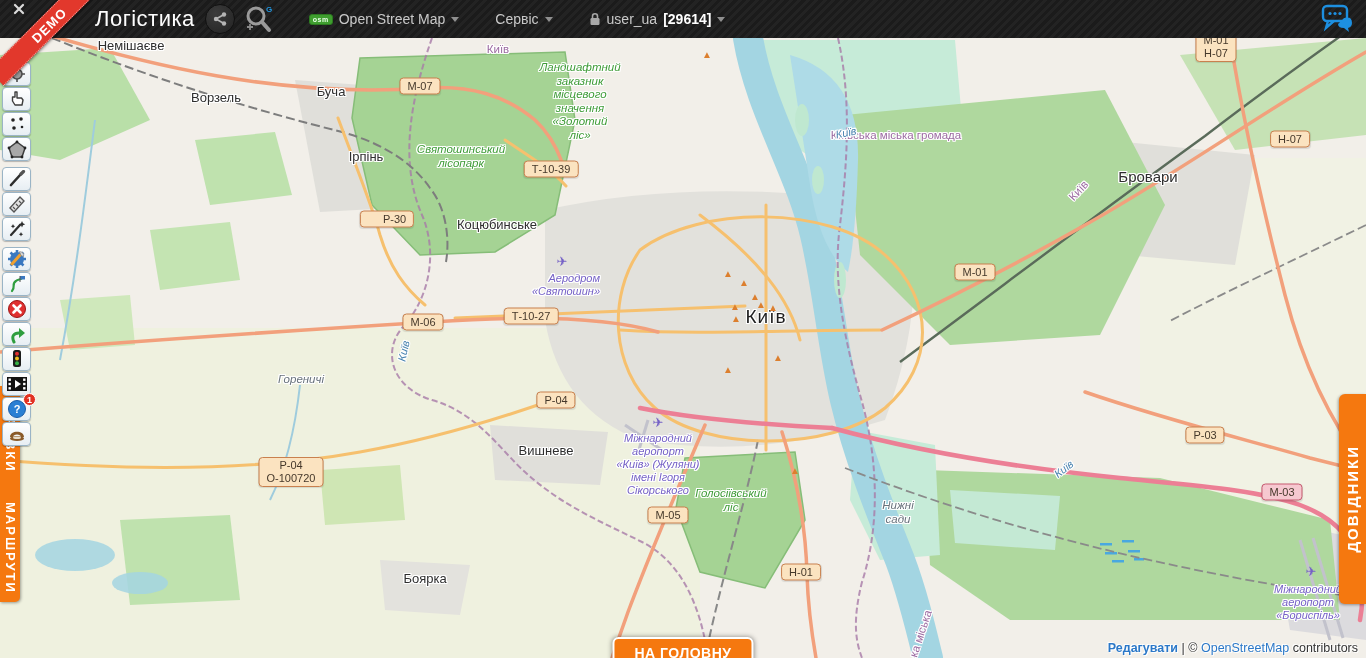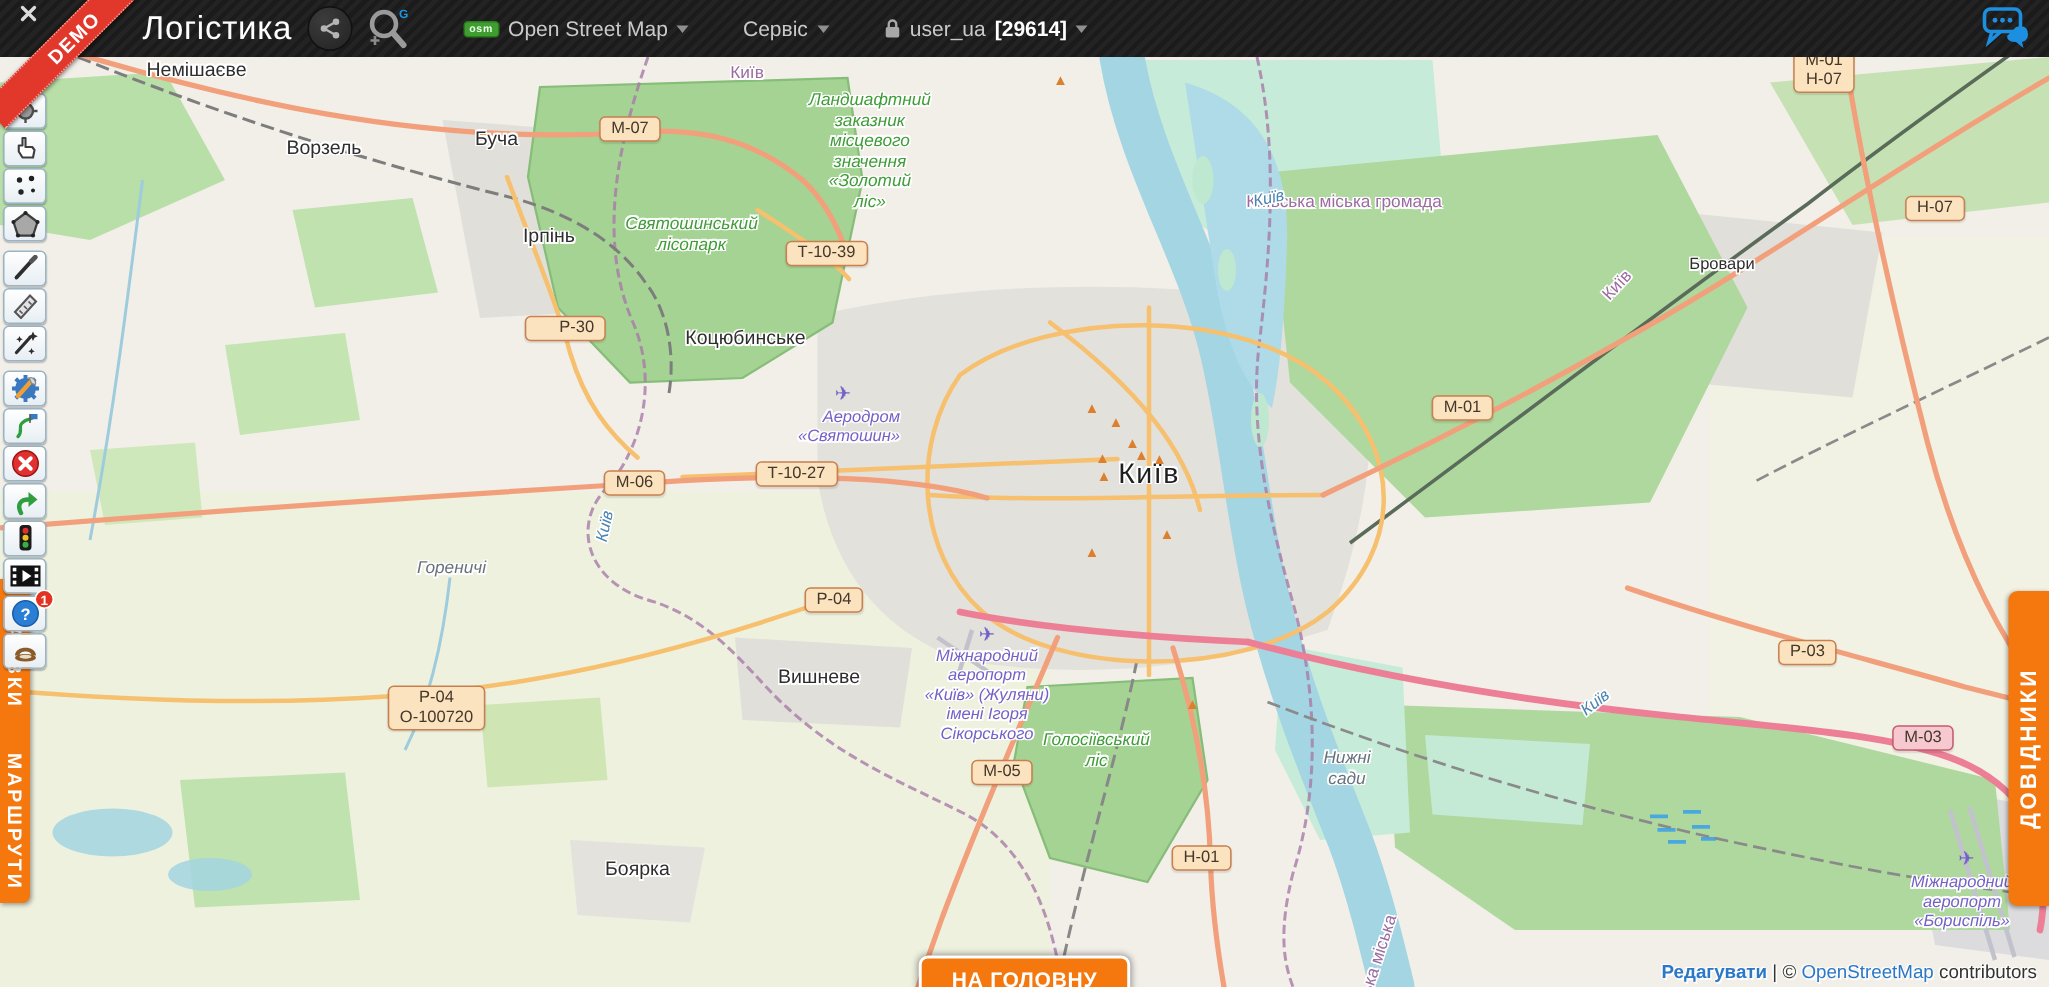--- a/index.html
+++ b/index.html
@@ -55,21 +55,21 @@
   .right-ribbon .tab { writing-mode:vertical-rl; transform:rotate(180deg); color:#fff;
     font-weight:bold; font-size:15px; letter-spacing:2px; }
 
   
   #map-canvas { position:absolute; top:38px; left:0; width:1366px; height:620px; z-index:1; }
   #label-layer { position:absolute; inset:0; z-index:10; pointer-events:none; }
   .map-label { position:absolute; transform:translate(-50%,-50%); text-align:center; white-space:nowrap; line-height:1.18;
     text-shadow:1px 0 0 #fff,-1px 0 0 #fff,0 1px 0 #fff,0 -1px 0 #fff,1px 1px 0 #fff,-1px -1px 0 #fff,1px -1px 0 #fff,-1px 1px 0 #fff; }
   .map-label span { display:block; }
   .city { color:#2e2e2e; font-size:13px; }
-  .city-md { font-size:11px; }
+  .city-md { font-size:15px; }
   .city-large { color:#1f1f1f; font-size:19px; letter-spacing:1px; }
   .suburb { color:#68727c; font-style:italic; font-size:11.5px; }
   .forest { color:#3f9c38; font-style:italic; font-size:11.5px; }
   .admin { color:#9c6ba2; font-size:11.5px; }
   .water { color:#4a84b0; font-style:italic; font-size:11px; }
   .airport { color:#7561c6; font-style:italic; font-size:11px; }
   .plane { color:#7561c6; font-size:13px; text-shadow:none; }
   .road-badge { position:absolute; transform:translate(-50%,-50%); background:#fbe3c0; border:1.5px solid #c9804e;
     border-radius:4px; padding:1px 7px; color:#45382a; font-size:11px; line-height:13px; text-align:center;
     box-shadow:0 1px 1px rgba(0,0,0,.1); white-space:nowrap; }
@@ -279,21 +279,21 @@
         <span>Міжнародний</span>
         <span>аеропорт</span>
         <span>«Бориспіль»</span>
       </div>
       <div class="road-badge" style="left: 420px; top: 86px;">
         <span>М-07</span>
       </div>
       <div class="road-badge" style="left: 551px; top: 169px;">
         <span>Т-10-39</span>
       </div>
-      <div class="road-badge" style="left: 377px; top: 219px; padding-left: 22px;">
+      <div class="road-badge" style="left: 387px; top: 219px; padding-left: 22px;">
         <span>Р-30</span>
       </div>
       <div class="road-badge" style="left: 423px; top: 322px;">
         <span>М-06</span>
       </div>
       <div class="road-badge" style="left: 531px; top: 316px;">
         <span>Т-10-27</span>
       </div>
       <div class="road-badge" style="left: 556px; top: 400px;">
         <span>Р-04</span>

